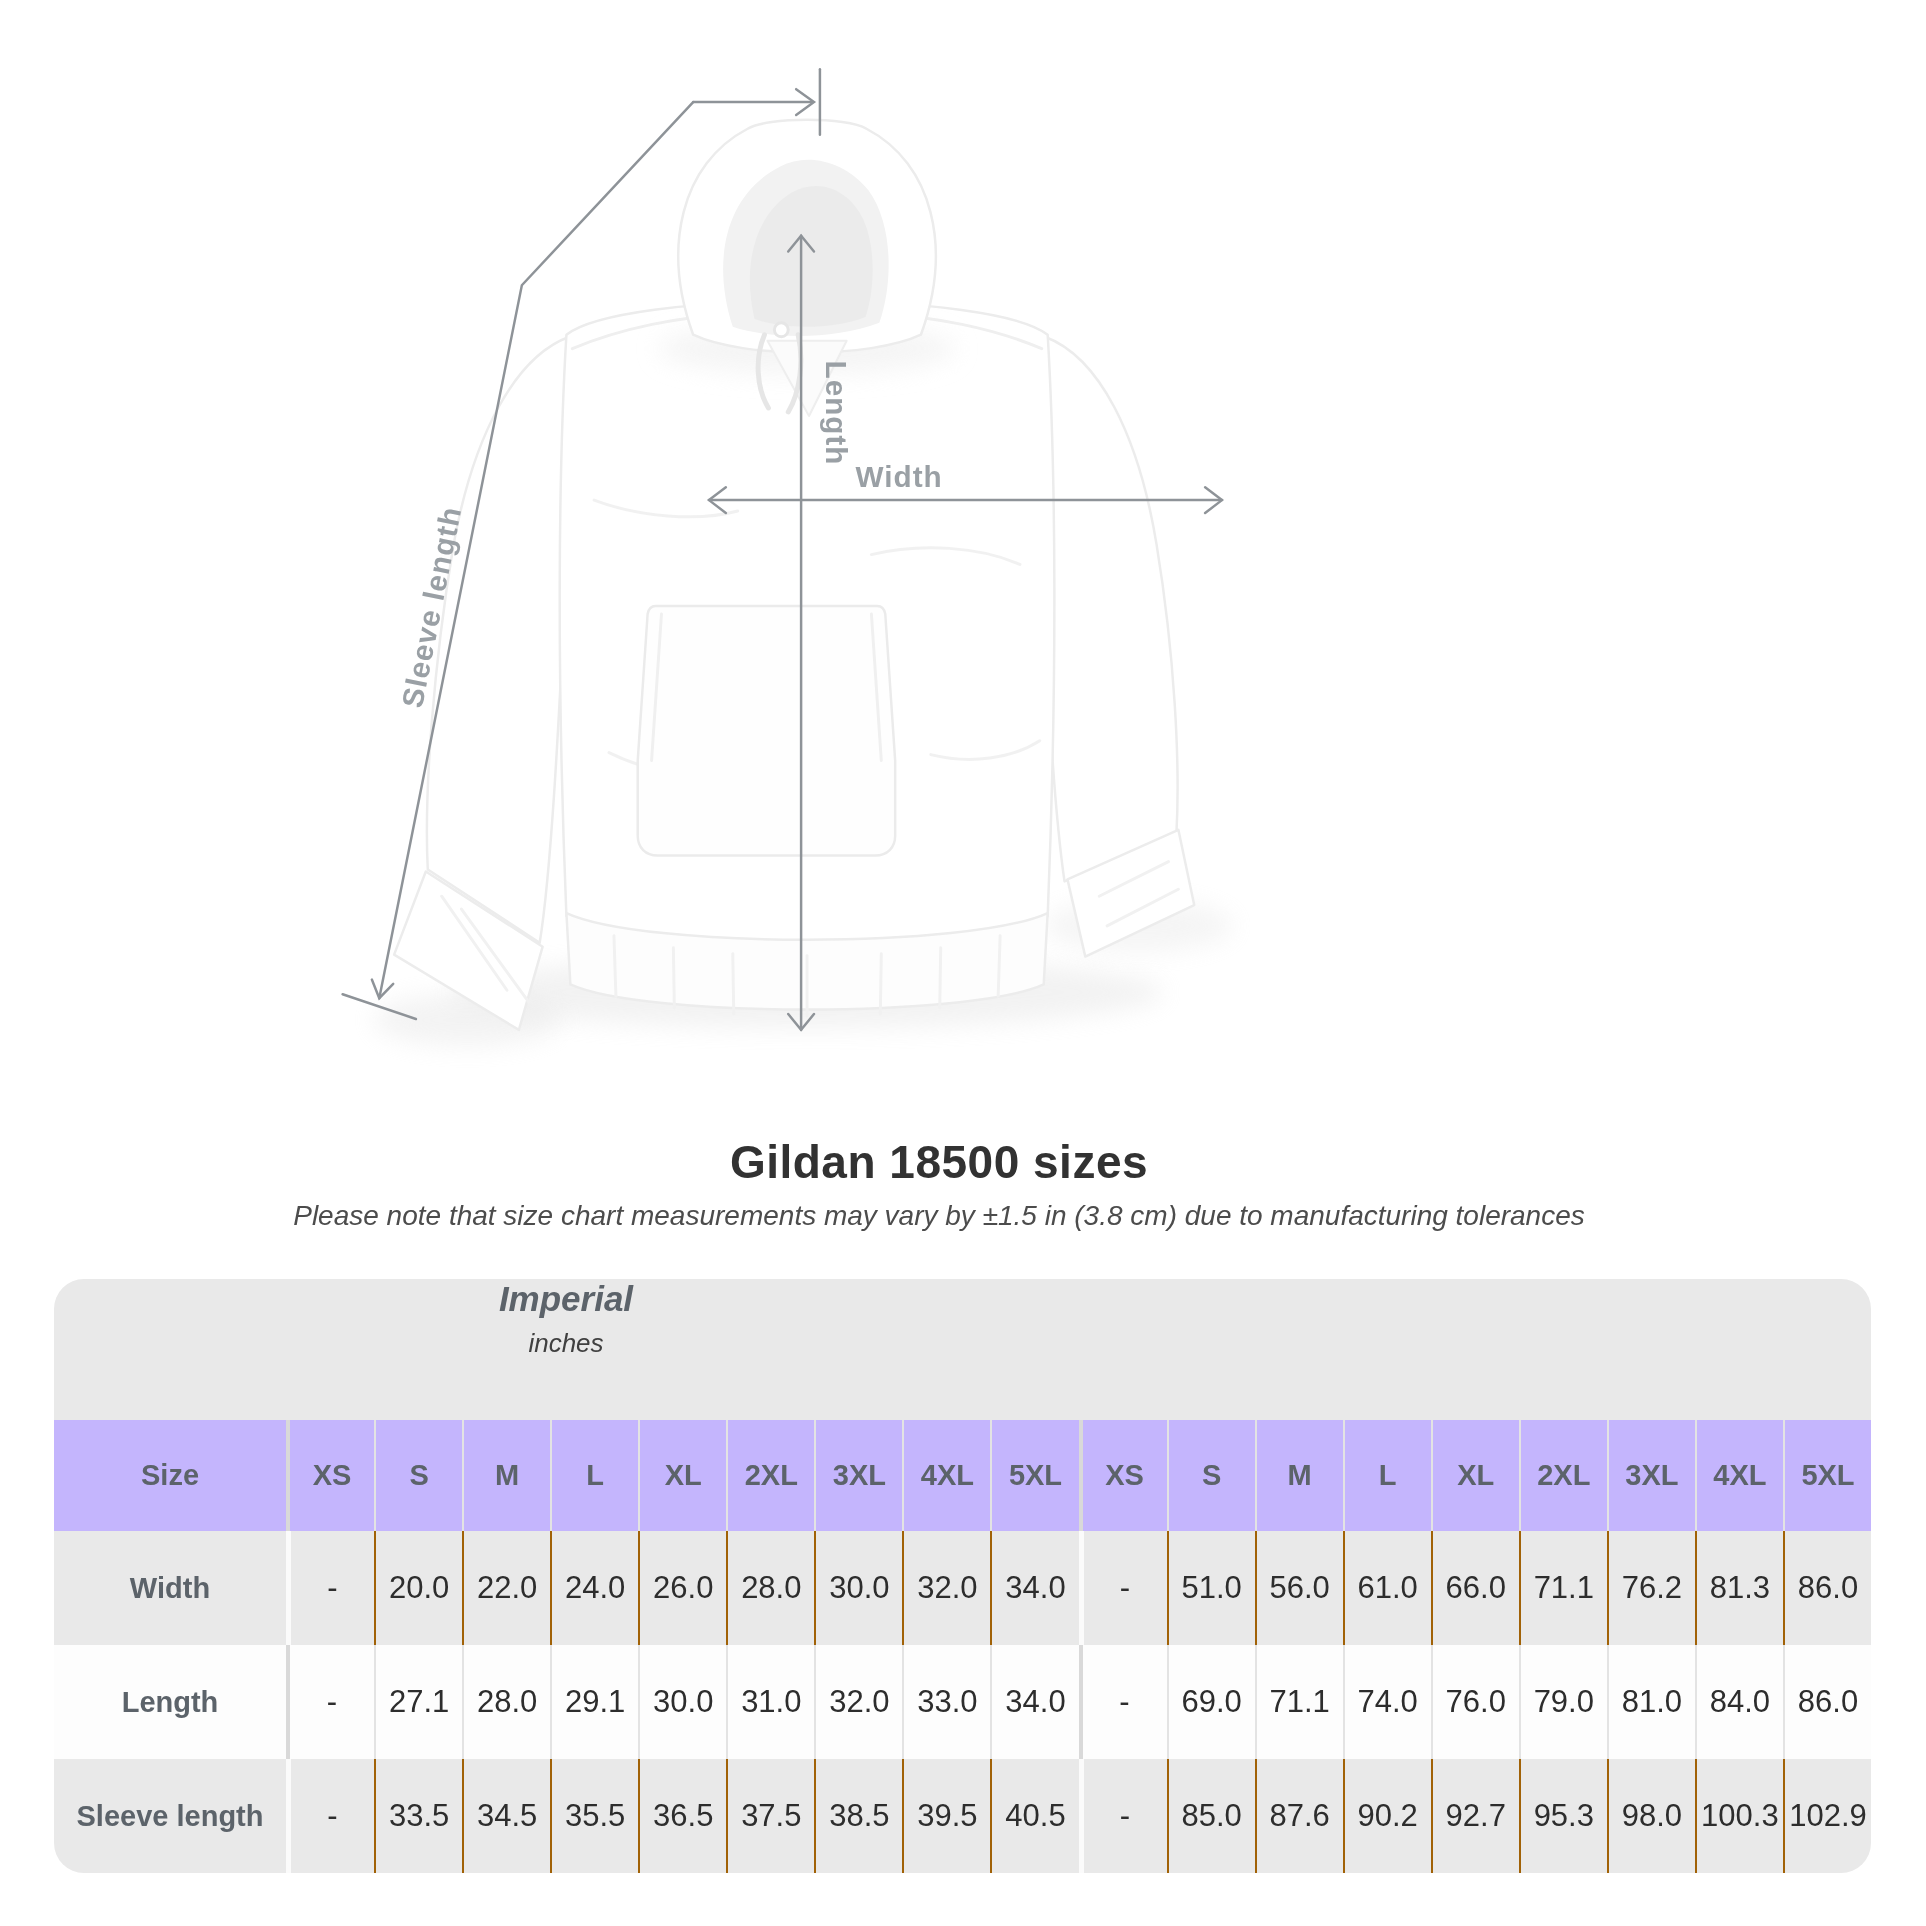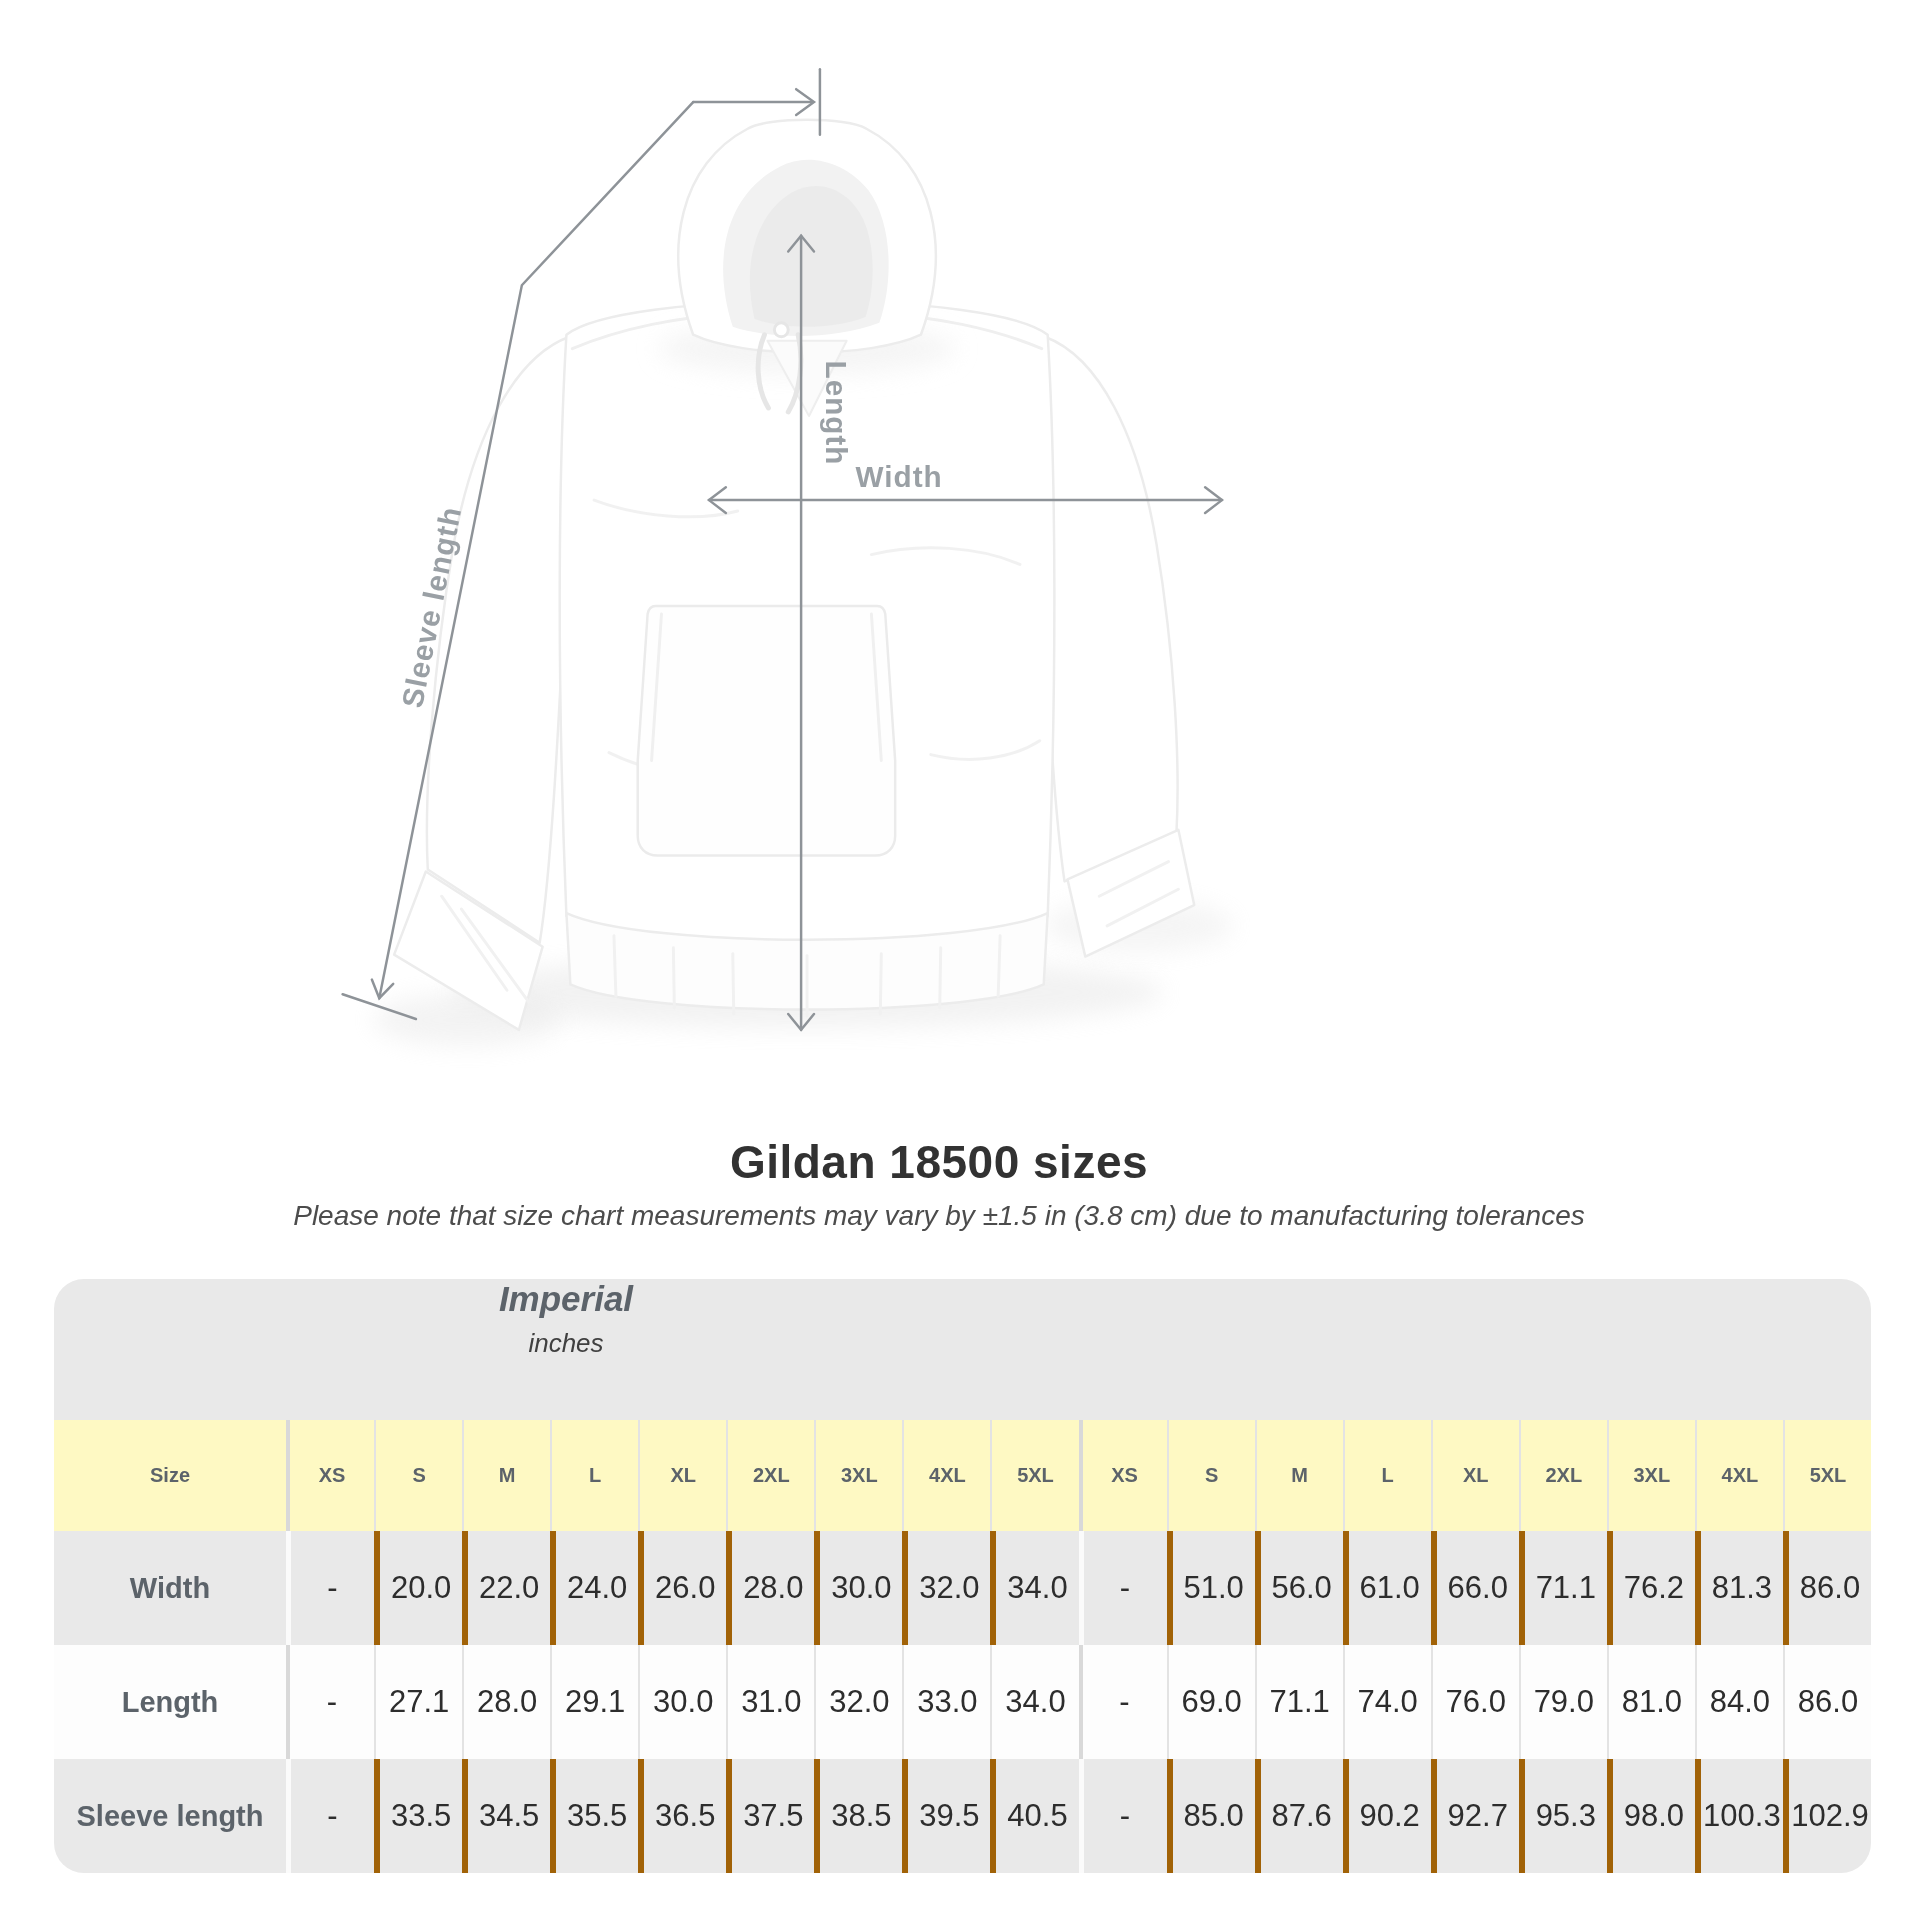--- a/index.html
+++ b/index.html
@@ -20,33 +20,33 @@
               overflow:hidden;}
   .t-band{display:grid;grid-template-columns:1024px 1fr;background:#e9e9e9;height:141px;}
   .band-cell{display:flex;flex-direction:column;align-items:center;}
   .band-name{font-size:35px;font-weight:bold;font-style:italic;color:#5c636a;}
   .band-unit{font-size:26px;font-style:italic;color:#404040;margin-top:9px;}
 
   .t-row{display:grid;grid-template-columns:232px repeat(18,1fr);}
   .t-row .cell{display:flex;align-items:center;justify-content:center;}
 
   .row-sizes{height:111px;}
-  .row-sizes .cell{background:#fef9c3;border-left:2px solid #e3e3e3;
-                   font-size:20px;font-weight:bold;color:#5c636a;}
+  .row-sizes .cell{background:#c4b5fd;border-left:2px solid #e3e3e3;
+                   font-size:29px;font-weight:bold;color:#5c636a;}
   .row-sizes .cell:first-child{border-left:none;}
   .row-sizes .cell.sep-strong{border-left:4px solid #d9d9d9;text-align:right;}
 
   .row-data{height:114px;font-size:31px;color:#2d2d2d;}
   .row-data .label{font-size:29px;font-weight:bold;color:#5c636a;}
 
   .row-white .cell{background:#fdfdfd;border-left:2px solid #e3e3e3;}
   .row-white .cell:first-child{border-left:none;}
   .row-white .cell.sep-strong{border-left:4px solid #d9d9d9;}
 
-  .row-gray .cell{background:#e9e9e9;border-left:6px solid #a16207;}
+  .row-gray .cell{background:#e9e9e9;border-left:2px solid #a16207;}
   .row-gray .cell:first-child{border-left:none;}
   .row-gray .cell.sep-strong{border-left:5px solid #fbfbfb;}
 
   
   .measure-label{font-family:"Liberation Sans","DejaVu Sans",sans-serif;
                  font-size:30px;font-weight:bold;fill:#9aa0a5;letter-spacing:1px;}
 </style>
 </head>
 <body>
 

